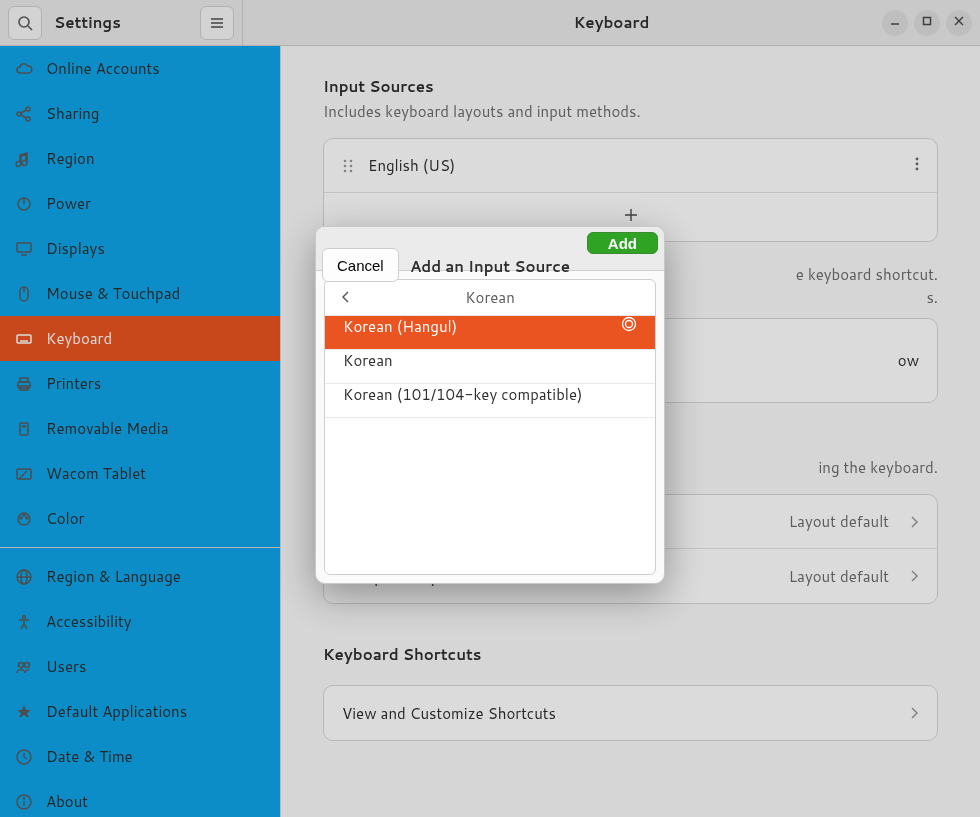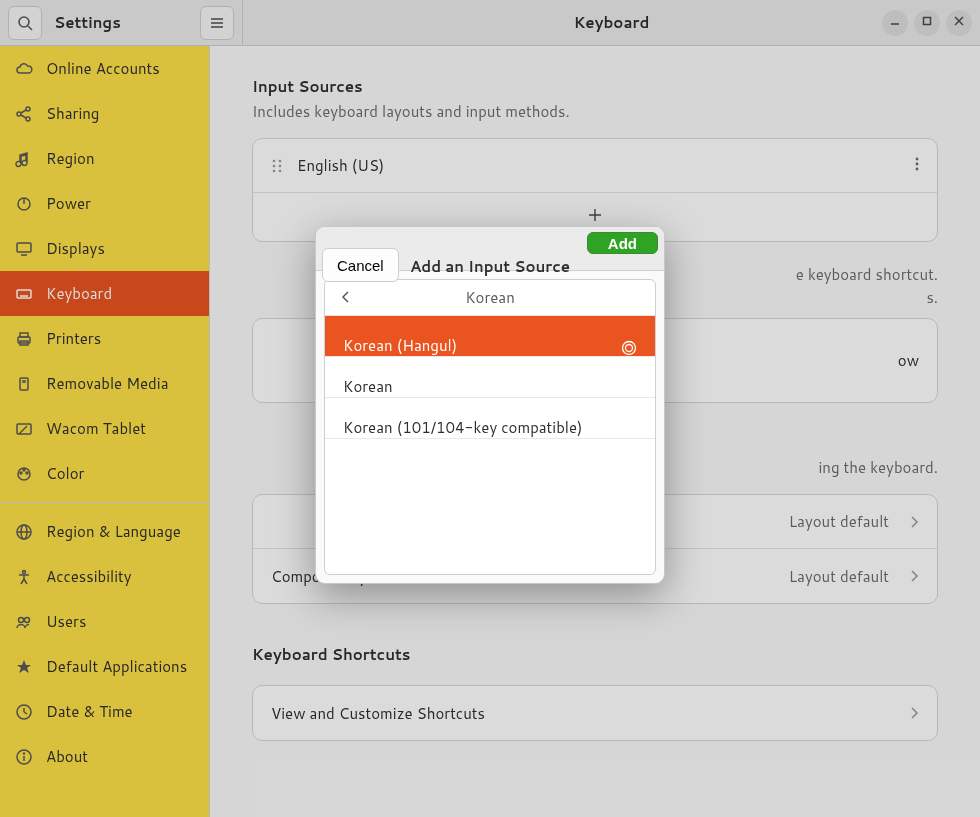--- a/index.html
+++ b/index.html
@@ -12,21 +12,21 @@
   .hb-right { flex: 1; display: flex; align-items: center; justify-content: center; position: relative; }
   .hb-title { font-weight: 700; font-size: 15px; color: #2e2e2e; }
   .hb-title-left { margin-left: 10px; font-weight: 700; font-size: 15px; flex: 1; }
   .icon-btn { width: 34px; height: 34px; border: 1px solid #cfcfcf; border-radius: 6px; background: #f6f6f6; display: flex; align-items: center; justify-content: center; margin: 0 2px; }
   .icon-btn svg, .nav-icon svg { display: block; }
   .win-controls { position: absolute; right: 8px; display: flex; gap: 6px; }
   .win-btn { width: 26px; height: 26px; border-radius: 50%; background: #dedede; border: none; display:flex; align-items:center; justify-content:center; }
 
   
   .body { flex: 1; display: flex; min-height: 0; }
-  .sidebar { width: 210px; background: #fde047; border-right: 1px solid #d7d7d7; overflow-y: auto; }
+  .sidebar { width: 281px; background: #0ea5e9; border-right: 1px solid #d7d7d7; overflow-y: auto; }
   .nav-item { height: 45px; display: flex; align-items: center; padding-left: 14px; gap: 12px; font-size: 15px; color: #2e2e2e; }
   .nav-item.selected { background: #e95420; color: #fff; }
   .nav-item .nav-icon { width: 20px; display:flex; justify-content:center; color: #5a5a5a; }
   .nav-item.selected .nav-icon { color: #fff; }
   .nav-sep { height: 1px; background: #d7d7d7; margin: 6px 0; }
 
   .content { flex: 1; background: #fafafa; overflow-y: auto; padding: 30px 42px; }
   .section-title { font-weight: 700; font-size: 15px; margin-bottom: 4px; }
   .section-sub { color: #6c6c6c; font-size: 15px; margin-bottom: 16px; }
   .card { border: 1px solid #d7d7d7; border-radius: 10px; background: #fff; overflow: hidden; margin-bottom: 28px; }
@@ -43,21 +43,21 @@
   .overlay { position: absolute; inset: 0; background: rgba(0,0,0,0.14); display: flex; align-items: flex-start; justify-content: center; }
   .dialog { margin-top: 226px; width: 350px; background: #fafafa; border-radius: 10px; box-shadow: 0 12px 40px rgba(0,0,0,0.35); border: 1px solid #c8c8c8; overflow: hidden; }
   .dlg-header { height: 44px; display: flex; align-items: center; justify-content: center; position: relative; background: #ebebeb; border-bottom: 1px solid #cfcfcf; padding: 0 6px; }
   .dlg-title { font-weight: 700; font-size: 15px; margin-top: 36px; }
   .dlg-cancel { position: absolute; left: 6px; top: 21px; height: 34px; padding: 0 14px; border: 1px solid #cfcfcf; border-radius: 6px; background: #fdfdfd; font-size: 15px; }
   .dlg-add { position: absolute; right: 6px; top: 5px; height: 22px; padding: 0 20px; border: 1px solid #3a8a2f; border-radius: 6px; background: #2fa324; color: #fff; font-weight: 700; font-size: 15px; }
   .dlg-body { padding: 8px; }
   .dlg-listbox { border: 1px solid #cfcfcf; border-radius: 6px; background: #fff; height: 296px; overflow: hidden; }
   .dlg-cat-row { height: 36px; display: flex; align-items: center; justify-content: center; position: relative; border-bottom: 1px solid #e4e4e4; color: #5a5a5a; font-size: 15px; }
   .dlg-back { position: absolute; left: 6px; top: 0; height: 36px; width: 30px; display:flex; align-items:center; justify-content:center; background:none; border:none; }
-  .dlg-item { height: 41px; display: flex; align-items: flex-end; padding: 0 18px; border-bottom: 1px solid #e9e9e9; font-size: 15px; }
+  .dlg-item { height: 34px; display: flex; align-items: flex-start; padding: 0 18px; border-bottom: 1px solid #e9e9e9; font-size: 15px; }
   .dlg-item.selected { background: #e95420; color: #fff; }
   .dlg-item .spacer { flex:1; }
   .ime-icon svg { display:block; }
 </style>
 </head>
 <body>
 
 <div class="window">
 
   <div class="headerbar">
@@ -144,20 +144,29 @@
           <span>Power</span>
         </div>
         <div class="nav-item">
           <span class="nav-icon">
             <svg width="18" height="18" viewBox="0 0 18 18" stroke="#5a5a5a" fill="none" stroke-width="1.5">
               <rect x="2" y="3" width="14" height="9" rx="1"></rect>
               <line x1="6" y1="15" x2="12" y2="15"></line>
             </svg>
           </span>
           <span>Displays</span>
+        </div>
+        <div class="nav-item">
+          <span class="nav-icon">
+            <svg width="18" height="18" viewBox="0 0 18 18" stroke="#5a5a5a" fill="none" stroke-width="1.5">
+              <rect x="5" y="2" width="8" height="14" rx="4"></rect>
+              <line x1="9" y1="2" x2="9" y2="7"></line>
+            </svg>
+          </span>
+          <span>Mouse &amp; Touchpad</span>
         </div>
         <div class="nav-item selected">
           <span class="nav-icon">
             <svg width="18" height="18" viewBox="0 0 18 18" stroke="#fff" fill="none" stroke-width="1.5">
               <rect x="2" y="5" width="14" height="8" rx="1"></rect>
               <line x1="5" y1="8" x2="5" y2="8"></line>
               <line x1="8" y1="8" x2="8" y2="8"></line>
               <line x1="11" y1="8" x2="11" y2="8"></line>
               <line x1="5" y1="11" x2="13" y2="11"></line>
             </svg>

